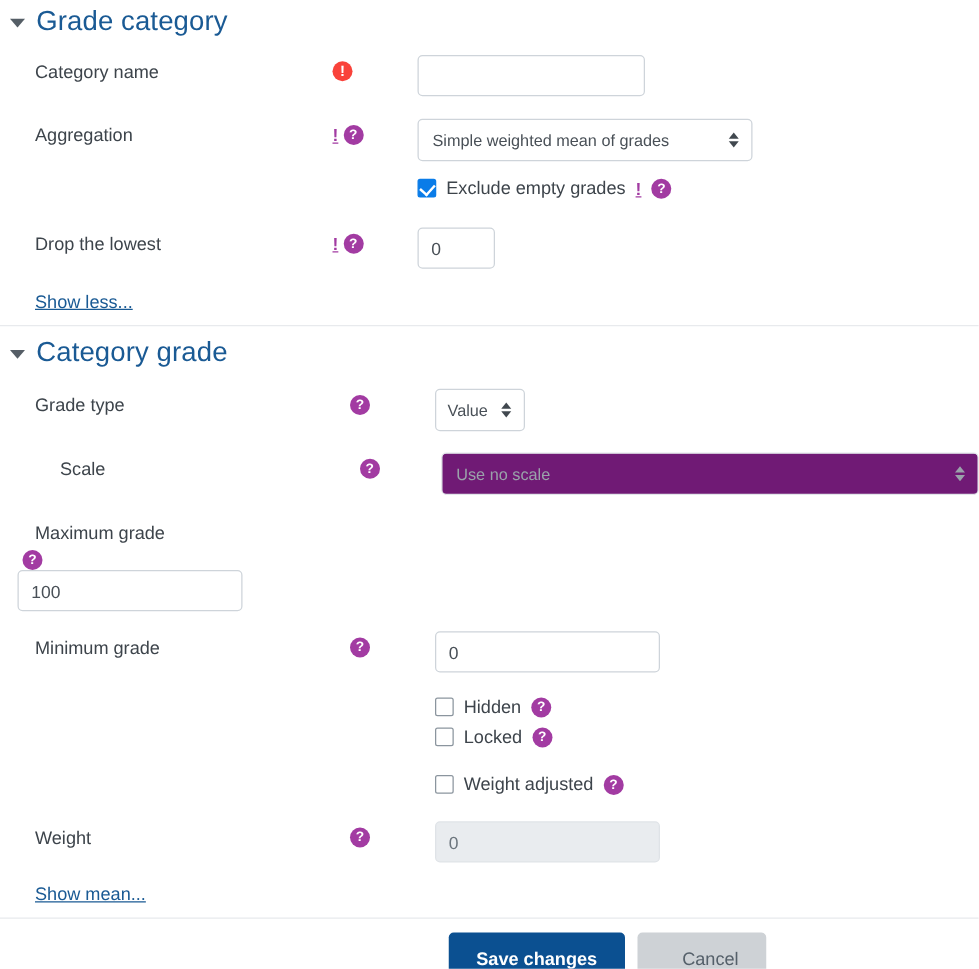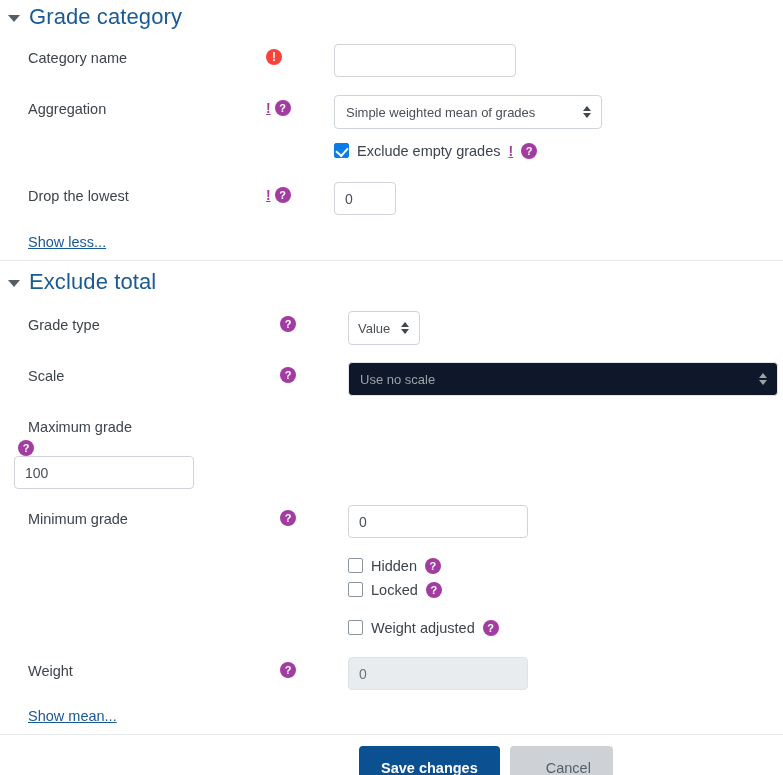--- a/index.html
+++ b/index.html
@@ -125,21 +125,21 @@
     border: 1px solid #ced4da;
     border-radius: 4px;
     background: #ffffff;
     font-size: 13px;
     color: #495057;
     padding: 0 30px 0 11px;
     white-space: nowrap;
     cursor: pointer;
   }
   .select.disabled {
-    background: #0f172a;
+    background: #701a75;
     color: #9aa2aa;
     border-color: #e2e6ea;
     cursor: default;
   }
   .select .arrows {
     position: absolute;
     right: 10px;
     top: 50%;
     transform: translateY(-50%);
     display: flex;
@@ -296,41 +296,41 @@
 
   <div style="margin-top:18px;">
     <span class="showlink">Show less...</span>
   </div>
 
   <div class="divider" style="margin-top:9px;"></div>
 
   <div style="padding-top:8px;">
     <div class="section-head">
       <span class="caret"></span>
-      <span class="section-title">Exclude total</span>
+      <span class="section-title">Category grade</span>
     </div>
   </div>
 
   <div class="row" style="margin-top:16px;">
     <div class="label">Grade type</div>
     <div class="flags" style="padding-left:18px;">
       <span class="icon-help">?</span>
     </div>
     <div class="control" style="padding-left:14px;">
       <div class="select sel-gradetype">
         <span>Value</span>
         <span class="arrows">
             <i class="up"></i>
             <i class="down"></i>
           </span>
       </div>
     </div>
   </div>
 
-  <div class="row" style="margin-top:17px;">
+  <div class="row" style="margin-top:17px;padding-left:20px;">
     <div class="label">Scale</div>
     <div class="flags" style="padding-left:18px;">
       <span class="icon-help">?</span>
     </div>
     <div class="control" style="padding-left:14px;">
       <div class="select sel-scale disabled">
         <span>Use no scale</span>
         <span class="arrows">
             <i class="up"></i>
             <i class="down"></i>

